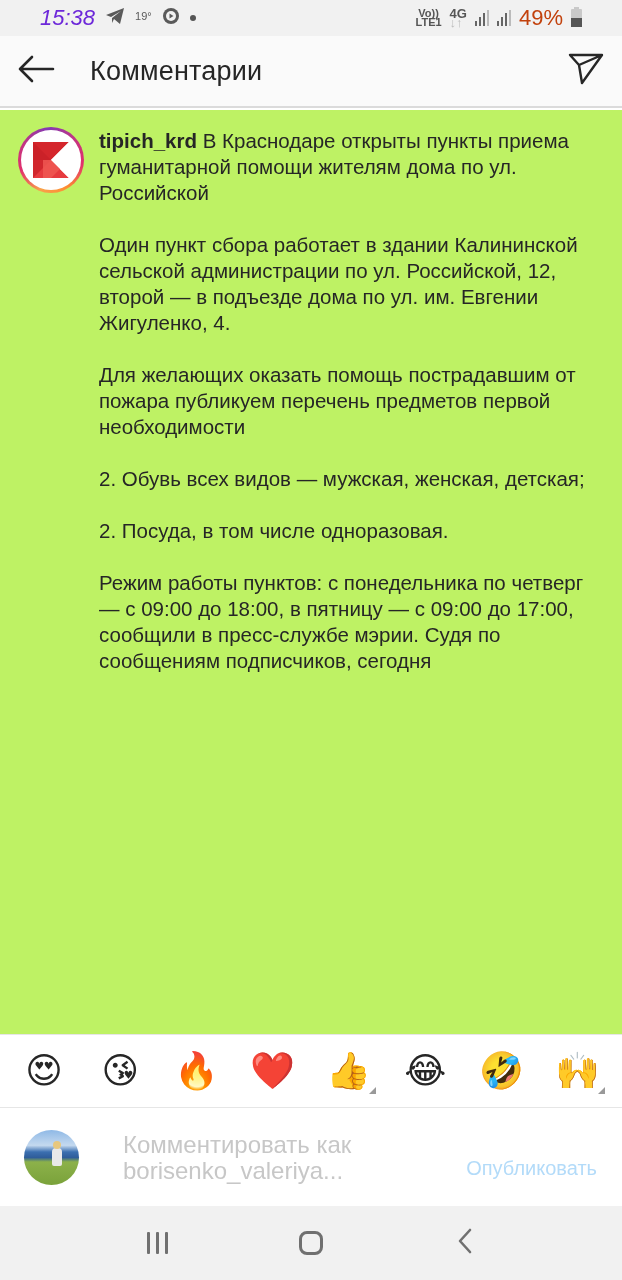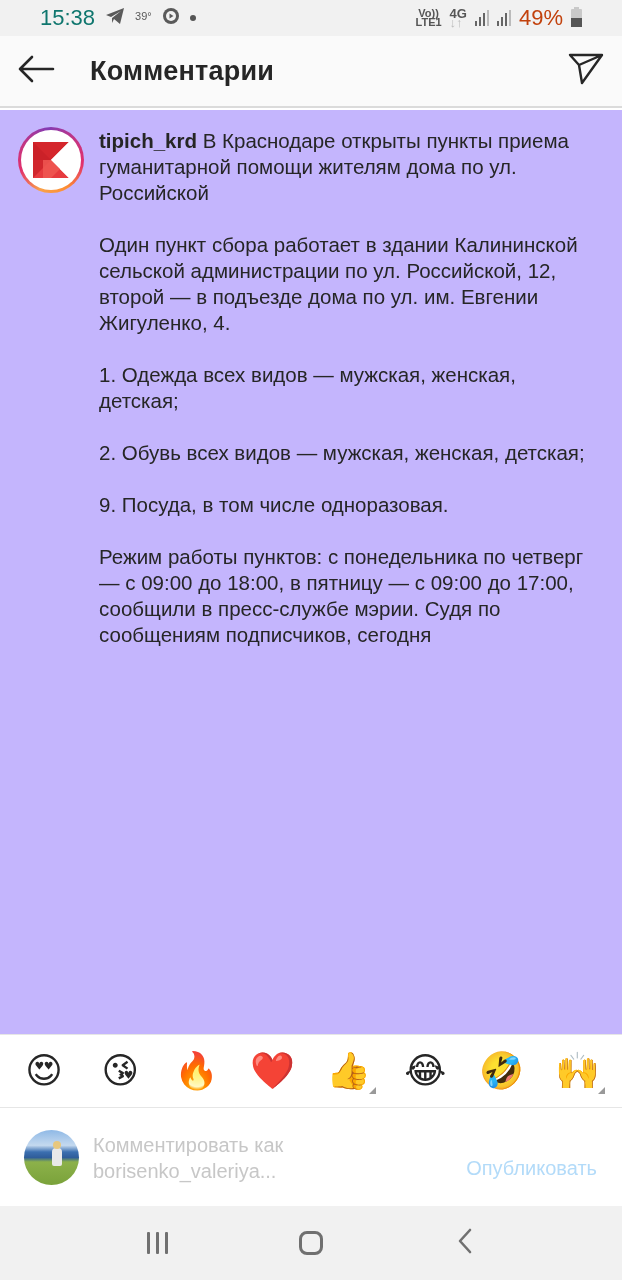--- a/index.html
+++ b/index.html
@@ -11,48 +11,48 @@
     }
     .screen { position: relative; width: 622px; height: 1280px; background: #fff; }
 
     
     .status-bar {
       position: absolute; top: 0; left: 0; width: 622px; height: 36px;
       background: #f1f1f1; display: flex; align-items: center;
       padding: 0 40px 0 40px; color: #555;
     }
     .status-left { display: flex; align-items: center; gap: 10px; }
-    .status-time { font-size: 22px; color: #0f766e; }
+    .status-time { font-size: 22px; color: #6d28d9; font-style: italic; }
     .status-temp { font-size: 11px; color: #5a5a5a; margin-top: -4px; }
     .status-dot { width: 6px; height: 6px; border-radius: 50%; background: #555; }
     .status-right { margin-left: auto; display: flex; align-items: center; gap: 8px; }
     .volte { font-size: 11px; line-height: 9px; text-align: center; color: #555; font-weight: bold; }
     .net4g { font-size: 13px; line-height: 9px; text-align: left; color: #555; font-weight: bold; }
     .net4g .arr { color: #bbb; font-weight: normal; }
     .signal { display: flex; align-items: flex-end; gap: 2px; height: 16px; }
     .signal span { width: 2px; background: #666; display: block; }
     .battery-pct { font-size: 22px; color: #c2410c; }
     .battery { width: 11px; height: 18px; border: 0; position: relative; background: #c9c9c9; border-radius: 1px; }
     .battery::before { content: ""; position: absolute; top: -2px; left: 3px; width: 5px; height: 2px; background: #c9c9c9; }
     .battery .fill { position: absolute; bottom: 0; left: 0; width: 100%; height: 50%; background: #555; }
 
     
     .header {
       position: absolute; top: 36px; left: 0; width: 622px; height: 72px;
       background: #fafafa; display: flex; align-items: center;
       border-bottom: 2px solid #dbdbdb;
     }
     .back-btn { width: 72px; height: 72px; display: flex; align-items: center; justify-content: center; margin-left: 0; }
-    .header-title { font-size: 27px; font-weight: bold; color: #262626; margin-left: 18px; letter-spacing: 0.2px; }
+    .header-title { font-size: 27px; font-weight: normal; color: #262626; margin-left: 18px; letter-spacing: 0.2px; }
     .share-btn { margin-left: auto; width: 72px; height: 72px; display: flex; align-items: center; justify-content: center; }
 
     
     .caption-area {
       position: absolute; top: 110px; left: 0; width: 622px; height: 924px;
-      overflow: hidden; background: #c4b5fd;
+      overflow: hidden; background: #bef264;
     }
     .avatar-ring {
       position: absolute; left: 18px; top: 17px; width: 66px; height: 66px; border-radius: 50%;
       background: conic-gradient(from 200deg, #f9a14a, #e1306c, #c13584, #833ab4, #c13584, #e1306c, #fd8d32, #f9a14a);
       padding: 3px;
     }
     .avatar-inner {
       width: 100%; height: 100%; border-radius: 50%; background: #fff;
       padding: 3px;
     }
@@ -92,21 +92,21 @@
       background: linear-gradient(180deg, #8fb9e6 0%, #c4d9ef 28%, #3b6fb0 40%, #2f5d9a 50%, #8cb14a 58%, #7aa23a 100%);
       position: relative;
     }
     .user-avatar .person {
       position: absolute; left: 28px; top: 18px; width: 10px; height: 18px; background: #e9e9e9; border-radius: 4px 4px 2px 2px;
     }
     .user-avatar .person::before {
       content: ""; position: absolute; left: 1px; top: -7px; width: 8px; height: 8px; border-radius: 50%; background: #e7c77e;
     }
     .comment-placeholder {
-      margin-left: 14px; font-size: 20px; line-height: 26px; color: #c7c7c7;
+      margin-left: 44px; font-size: 24px; line-height: 26px; color: #c7c7c7;
     }
     .publish-btn {
       margin-left: auto; margin-right: 25px; margin-top: 22px;
       font-size: 20px; color: #b3dbf9; background: none; border: none; font-family: "Liberation Sans", sans-serif;
     }
 
     
     .nav-bar {
       position: absolute; top: 1206px; left: 0; width: 622px; height: 74px;
       background: #f1f1f1; display: flex; align-items: center; justify-content: space-around; padding: 0 80px;
@@ -122,21 +122,21 @@
 <div class="screen">
 
   <div class="status-bar">
     <div class="status-left">
       <span class="status-time">15:38</span>
       <span>
         <svg width="20" height="18" viewBox="0 0 20 18">
             <path d="M1 8 L19 1 L15 17 L9 12 L7 16 L7 11 L16 4 L6 10 Z" fill="#5a5a5a"></path>
           </svg>
       </span>
-      <span class="status-temp">39°</span>
+      <span class="status-temp">19°</span>
       <span>
         <svg width="18" height="18" viewBox="0 0 18 18">
             <circle cx="9" cy="9" r="8" fill="#5a5a5a"></circle>
             <circle cx="9" cy="9" r="5" fill="#f1f1f1"></circle>
             <path d="M7.5 6.5 L11.5 9 L7.5 11.5 Z" fill="#5a5a5a"></path>
           </svg>
       </span>
       <span class="status-dot"></span>
     </div>
     <div class="status-right">
@@ -195,23 +195,23 @@
             <polygon points="22,22 40,4 40,40" fill="#ffffff"></polygon>
             <polygon points="4,4 22,22 4,40" fill="#c81f26" opacity="0.7"></polygon>
             <polygon points="14,22 22,22 31,31 22,40 14,40" fill="#f05a54" opacity="0.8"></polygon>
           </svg>
         </div>
       </div>
     </div>
     <div class="caption-text">
       <p><span class="username">tipich_krd</span> <span>В Краснодаре открыты пункты приема гуманитарной помощи жителям дома по ул. Российской</span></p>
       <p>Один пункт сбора работает в здании Калининской сельской администрации по ул. Российской, 12, второй — в подъезде дома по ул. им. Евгении Жигуленко, 4.</p>
-      <p>1. Одежда всех видов — мужская, женская, детская;</p>
+      <p>Для желающих оказать помощь пострадавшим от пожара публикуем перечень предметов первой необходимости</p>
       <p>2. Обувь всех видов — мужская, женская, детская;</p>
-      <p>9. Посуда, в том числе одноразовая.</p>
+      <p>2. Посуда, в том числе одноразовая.</p>
       <p>Режим работы пунктов: с понедельника по четверг — с 09:00 до 18:00, в пятницу — с 09:00 до 17:00, сообщили в пресс-службе мэрии. Судя по сообщениям подписчиков, сегодня</p>
     </div>
   </div>
 
   <div class="emoji-bar">
     <div class="emoji">
         <span>😍</span>
       </div>
     <div class="emoji">
         <span>😘</span>

